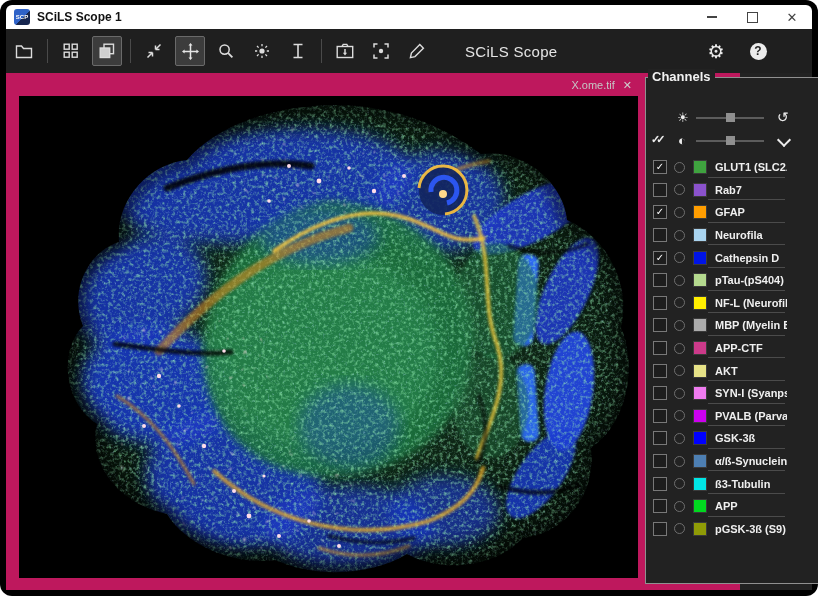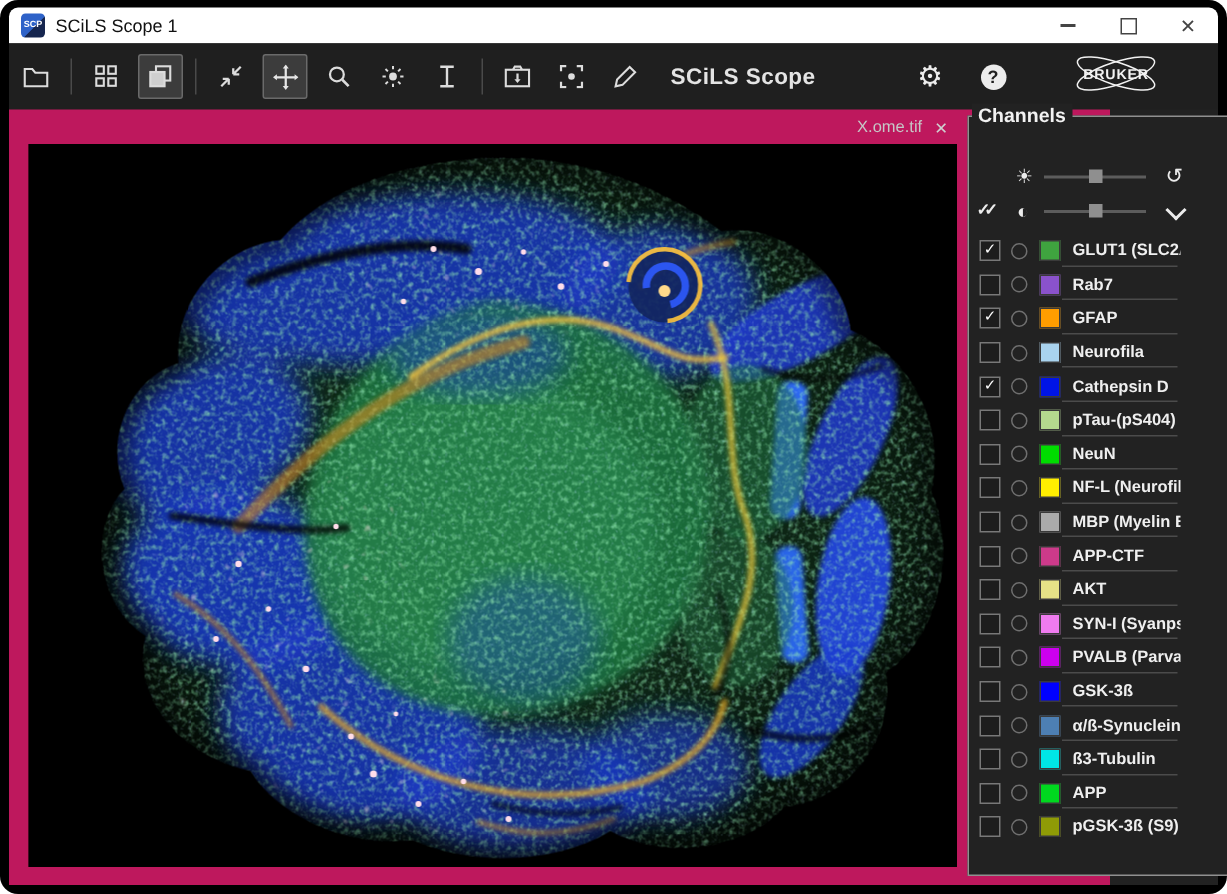--- a/index.html
+++ b/index.html
@@ -5,34 +5,34 @@
   html,body{margin:0;padding:0;background:#ffffff;font-family:"Liberation Sans",sans-serif;}
   .screen{position:relative;width:818px;height:596px;background:#fff;overflow:hidden;}
   .window{position:absolute;inset:0;background:#000;border-radius:12px;overflow:hidden;}
 
   
   .titlebar{position:absolute;left:6px;top:5px;width:806px;height:24px;background:#ffffff;
     border-radius:6px 6px 0 0;display:flex;align-items:center;}
   .appicon{width:16px;height:16px;margin-left:8px;border-radius:3px;
     background:linear-gradient(135deg,#2e62c8 55%,#16264f 56%);
     color:#fff;font-size:6px;font-weight:bold;display:flex;align-items:center;justify-content:center;}
-  .apptitle{margin-left:7px;font-size:12px;color:#111;}
+  .apptitle{margin-left:7px;font-size:12px;color:#111;font-weight:bold;}
   .wincontrols{margin-left:auto;display:flex;height:100%;}
   .winbtn{width:40px;height:100%;display:flex;align-items:center;justify-content:center;color:#444;font-size:13px;cursor:default;}
   .winbtn .minbar{width:10px;height:1.5px;background:#444;}
   .winbtn .maxbox{width:9px;height:9px;border:1.3px solid #444;}
 
   
   .appbody{position:absolute;left:6px;top:29px;width:806px;height:561px;background:#222222;}
   .toolbar{position:absolute;left:0;top:0;width:806px;height:44px;background:#1f1f1f;display:flex;align-items:center;}
   .tbtn{width:28px;height:28px;margin:0 3px;display:flex;align-items:center;justify-content:center;border:1px solid transparent;border-radius:2px;}
   .tbtn.active{background:#3c3c3c;border-color:#6a6a6a;}
   .tbtn svg{display:block;}
   .tsep{width:1px;height:24px;background:#4a4a4a;margin:0 5px;}
-  .tb-title{margin-left:12px;font-size:15px;font-weight:bold;color:#e4e4e4;letter-spacing:.3px;}
+  .tb-title{margin-left:30px;font-size:15px;font-weight:normal;color:#e4e4e4;letter-spacing:.3px;}
   .tb-right{margin-left:auto;display:flex;align-items:center;gap:6px;margin-right:36px;}
   .gear{font-size:19px;color:#ececec;line-height:1;}
   .helpbtn{width:17px;height:17px;border-radius:50%;background:#ececec;color:#1f1f1f;
     font-size:12px;font-weight:bold;display:flex;align-items:center;justify-content:center;}
   .bruker{margin-left:26px;position:relative;}
 
   
   .content{position:absolute;left:0;top:44px;width:734px;height:517px;background:#be185d;}
   .tab{position:absolute;top:3px;left:548px;width:78px;height:18px;display:flex;align-items:center;gap:8px;
     font-size:11px;color:#c6c6c6;justify-content:flex-end;}
@@ -174,29 +174,20 @@
             </svg>
       </div>
       <div class="tb-title">SCiLS Scope</div>
       <div class="tb-right">
         <div class="tbtn">
               <span class="gear">⚙</span>
             </div>
         <div class="tbtn">
               <span class="helpbtn">?</span>
             </div>
-        <div class="bruker">
-          <svg width="64" height="30" viewBox="0 0 64 30">
-            <g fill="none" stroke="#f2f2f2" stroke-width="1">
-              <ellipse cx="32" cy="15" rx="27" ry="7.5" transform="rotate(18 32 15)"></ellipse>
-              <ellipse cx="32" cy="15" rx="27" ry="7.5" transform="rotate(-18 32 15)"></ellipse>
-            </g>
-            <text x="32" y="18.5" text-anchor="middle" font-size="9.5" font-weight="bold" fill="#f2f2f2" font-family="Liberation Sans, sans-serif" letter-spacing="0.5">BRUKER</text>
-          </svg>
-        </div>
       </div>
     </div>
 
     <div class="content">
 
       <div class="tab">
         <span>X.ome.tif</span>
         <span class="tabclose">✕</span>
       </div>
 
@@ -385,27 +376,20 @@
               <div class="chrow">
                 <span class="chk"></span>
                 <span class="rad"></span>
                 <span class="swatch" style="background: rgb(180, 217, 142);"></span>
                 <span class="chlabel">pTau-(pS404) (</span>
                 <span class="chline"></span>
               </div>
               <div class="chrow">
                 <span class="chk"></span>
                 <span class="rad"></span>
-                <span class="swatch" style="background: rgb(0, 221, 0);"></span>
-                <span class="chlabel">NeuN</span>
-                <span class="chline"></span>
-              </div>
-              <div class="chrow">
-                <span class="chk"></span>
-                <span class="rad"></span>
                 <span class="swatch" style="background: rgb(255, 238, 0);"></span>
                 <span class="chlabel">NF-L (Neurofila</span>
                 <span class="chline"></span>
               </div>
               <div class="chrow">
                 <span class="chk"></span>
                 <span class="rad"></span>
                 <span class="swatch" style="background: rgb(171, 171, 171);"></span>
                 <span class="chlabel">MBP (Myelin Ba</span>
                 <span class="chline"></span>

